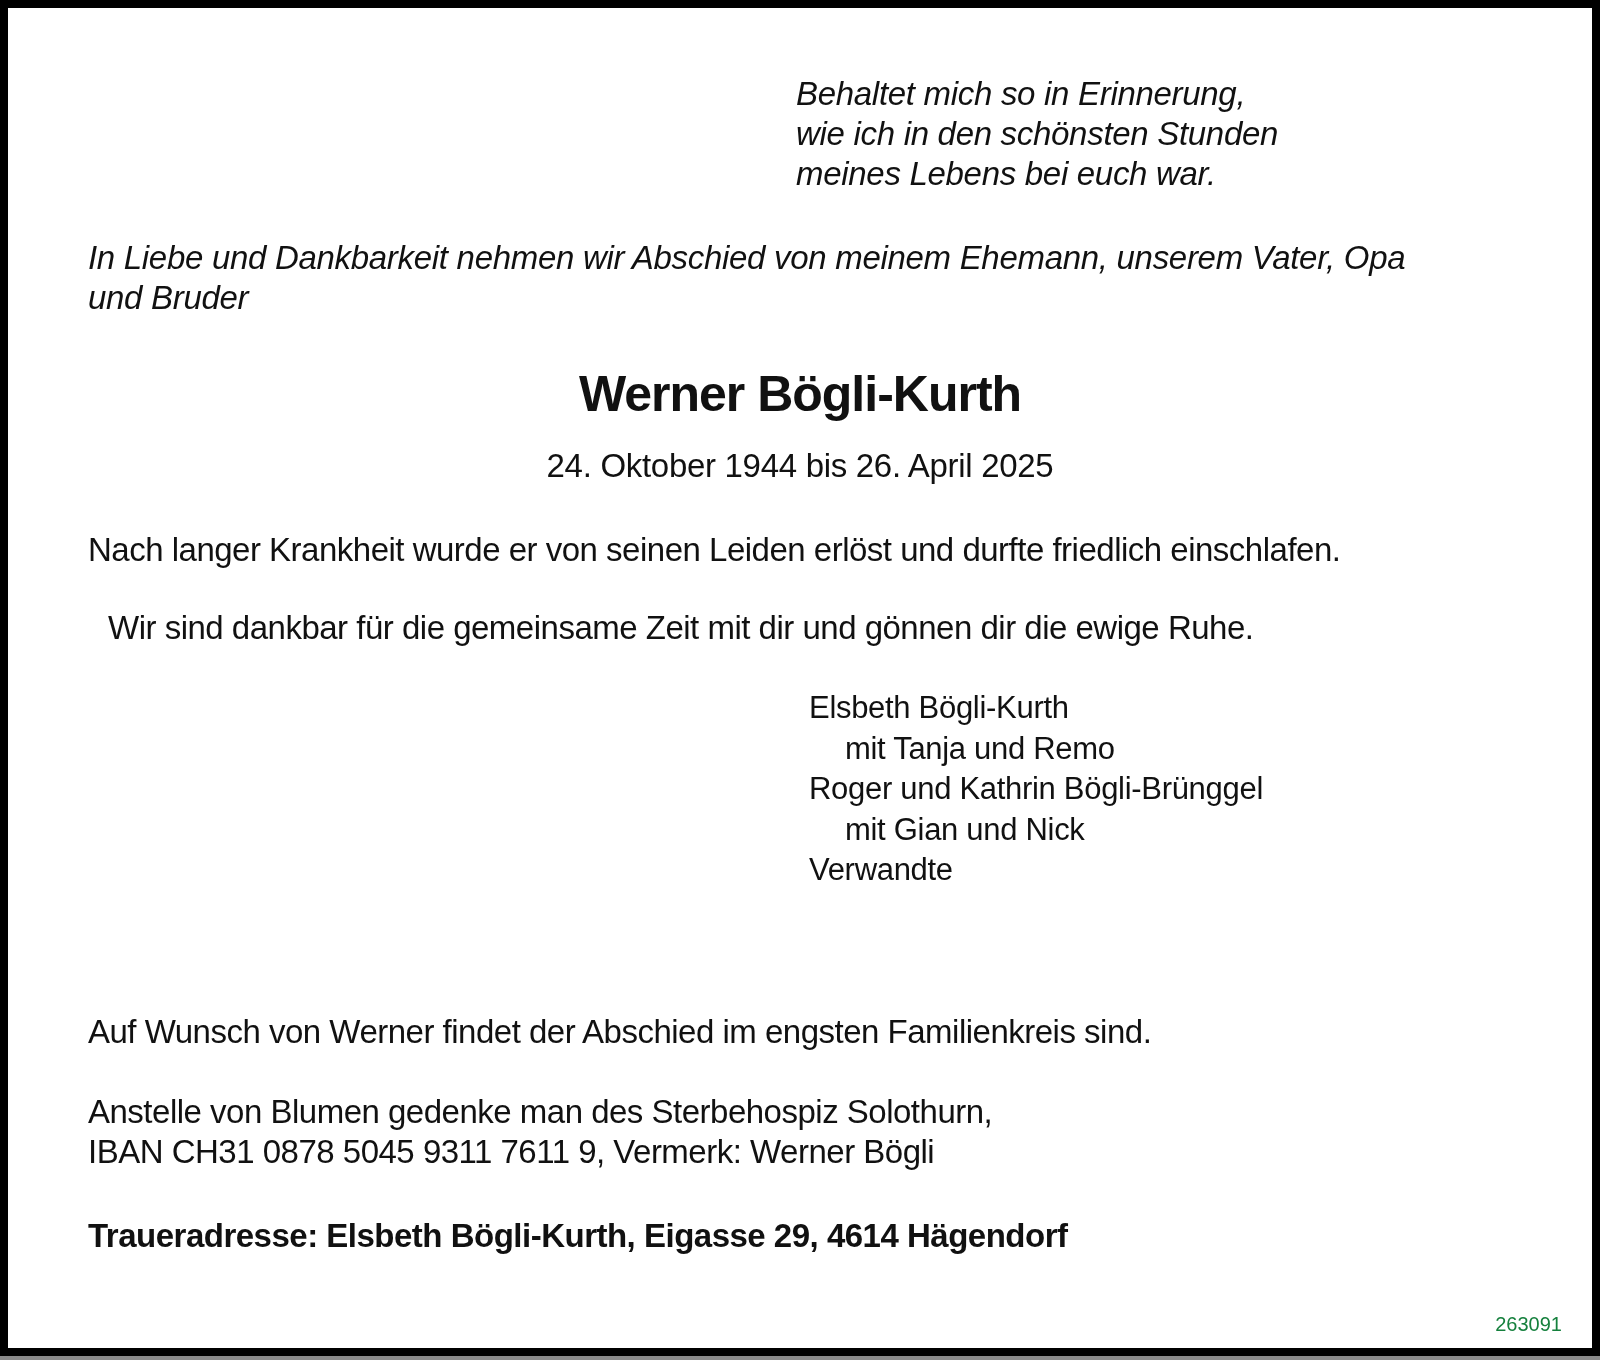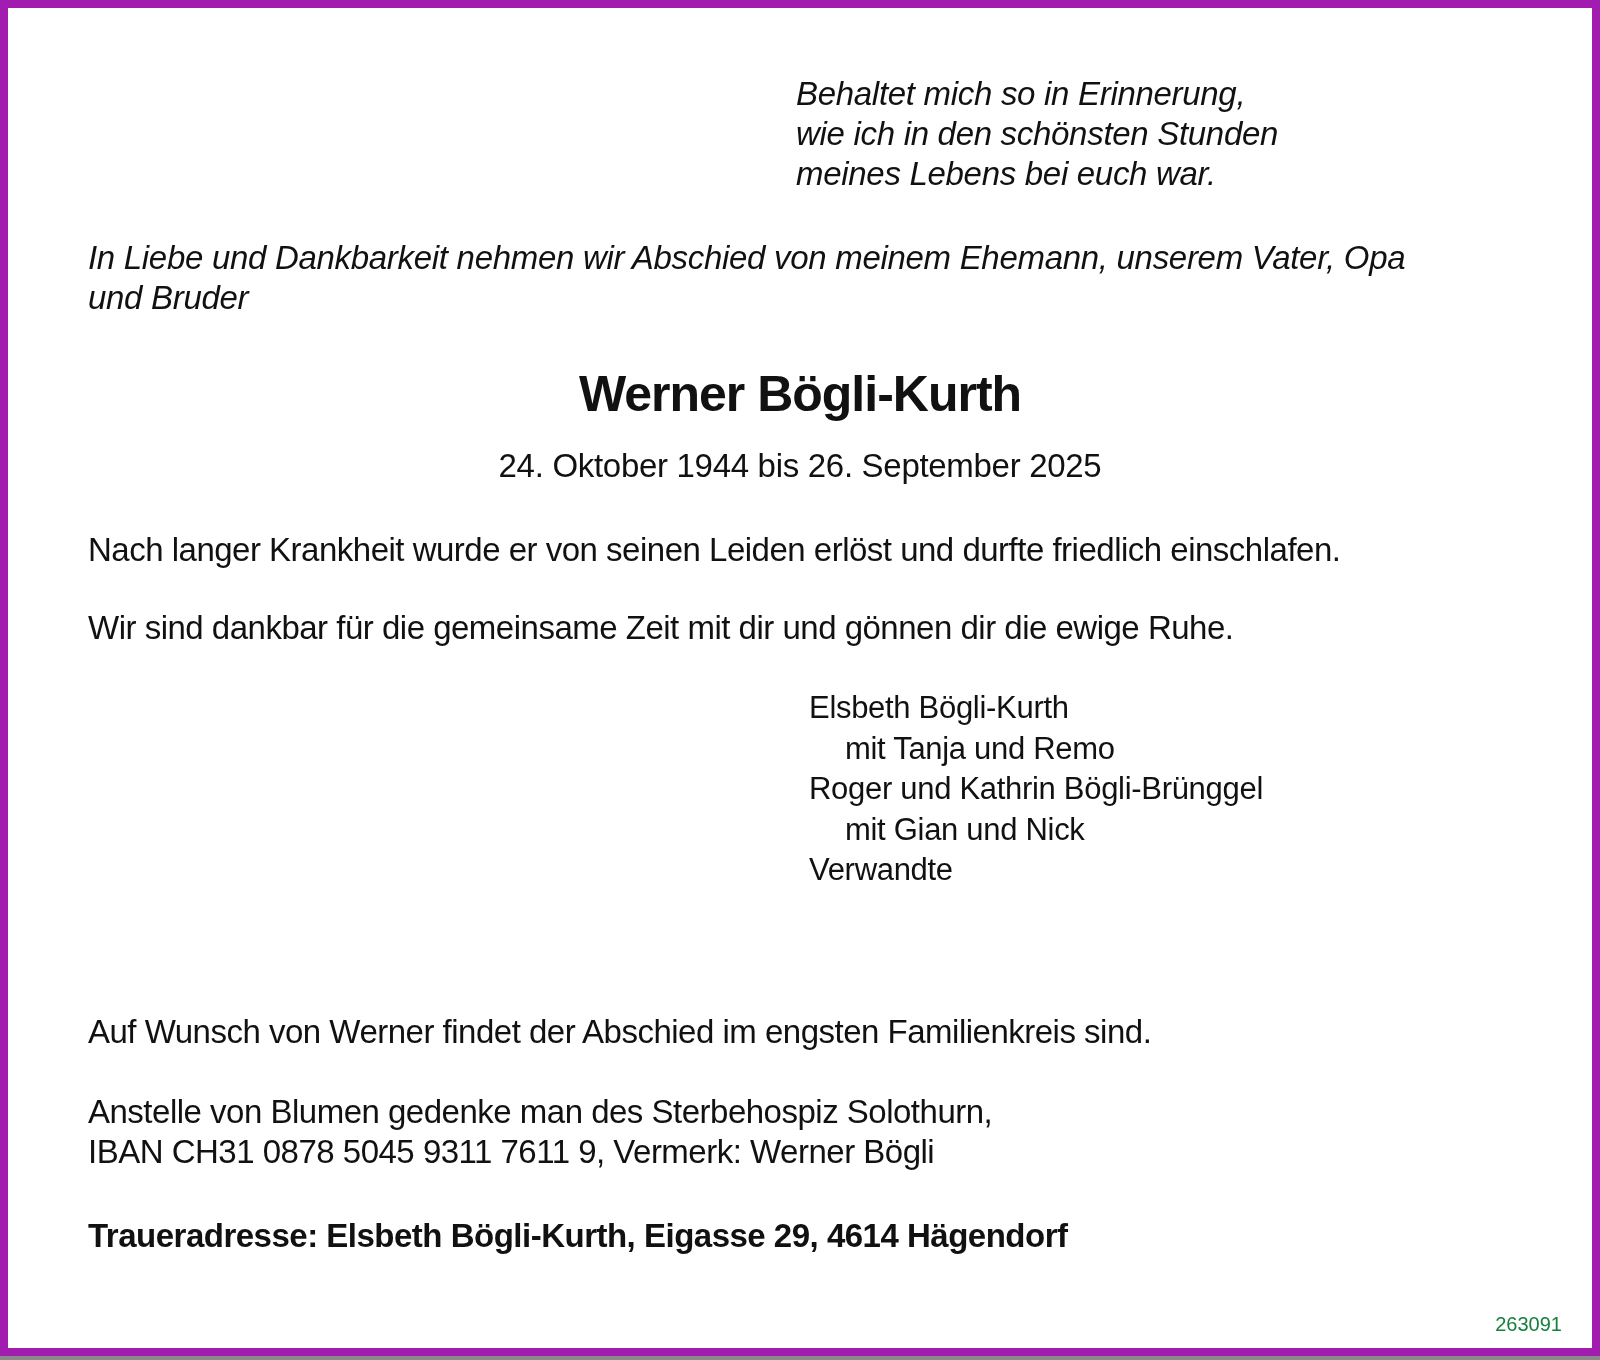--- a/index.html
+++ b/index.html
@@ -6,21 +6,21 @@
     margin: 0;
     padding: 0;
     background: #8a8a8a;
     font-family: "Liberation Sans", sans-serif;
   }
   .page {
     position: relative;
     width: 1600px;
     height: 1356px;
     background: #ffffff;
-    border: 8px solid #a21caf;
+    border: 8px solid #000000;
     box-sizing: border-box;
     box-shadow: 0 4px 0 0 #777777;
     overflow: hidden;
     color: #111111;
   }
   .block {
     position: absolute;
     white-space: nowrap;
   }
   .epigraph {
@@ -60,21 +60,21 @@
     letter-spacing: -0.3px;
   }
   .body-par {
     left: 80px;
     font-size: 33px;
     line-height: 40px;
     letter-spacing: -0.5px;
     margin: 0;
   }
   .par1 { top: 522px; }
-  .par2 { top: 600px; }
+  .par2 { top: 600px; margin-left: 20px; }
   .mourners {
     top: 680px;
     left: 801px;
     font-size: 31px;
     line-height: 40.5px;
     letter-spacing: -0.3px;
   }
   .mourners .indent { padding-left: 36px; }
   .farewell { top: 1004px; }
   .donation {
@@ -105,21 +105,21 @@
     <div>meines Lebens bei euch war.</div>
   </div>
 
   <div class="block intro">
     <div>In Liebe und Dankbarkeit nehmen wir Abschied von meinem Ehemann, unserem Vater, Opa</div>
     <div>und Bruder</div>
   </div>
 
   <h1 class="block deceased-name">Werner Bögli-Kurth</h1>
 
-  <div class="block deceased-dates">24. Oktober 1944 bis 26. September 2025</div>
+  <div class="block deceased-dates">24. Oktober 1944 bis 26. April 2025</div>
 
   <p class="block body-par par1">Nach langer Krankheit wurde er von seinen Leiden erlöst und durfte friedlich einschlafen.</p>
 
   <p class="block body-par par2">Wir sind dankbar für die gemeinsame Zeit mit dir und gönnen dir die ewige Ruhe.</p>
 
   <div class="block mourners">
     <div>Elsbeth Bögli-Kurth</div>
     <div class="indent">mit Tanja und Remo</div>
     <div>Roger und Kathrin Bögli-Brünggel</div>
     <div class="indent">mit Gian und Nick</div>

